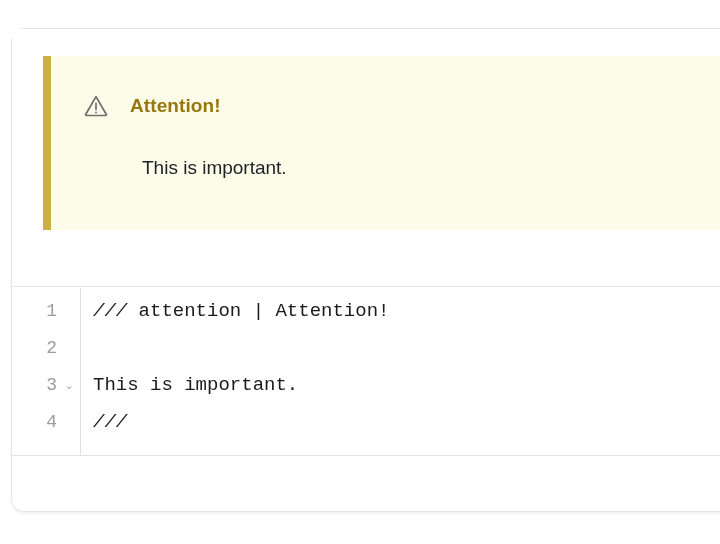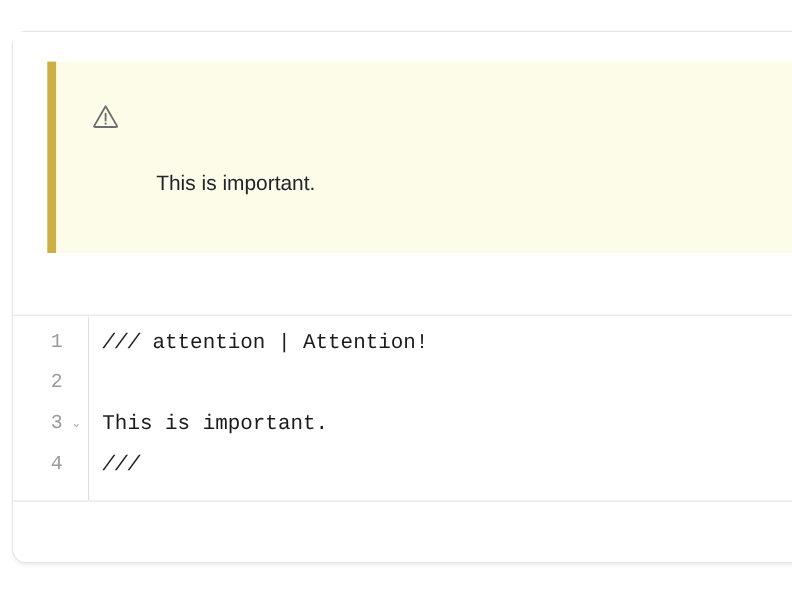--- a/index.html
+++ b/index.html
@@ -164,20 +164,21 @@
 <div id="card">
 
   <div id="preview-pane">
     <div id="alert">
       <div id="alert-head">
         <svg id="warning-icon" viewBox="0 0 26 26">
           <path d="M13 3.6 L23.2 21.2 Q23.9 22.5 22.4 22.5 L3.6 22.5 Q2.1 22.5 2.8 21.2 Z" fill="none" stroke="#6e6e72" stroke-width="1.7" stroke-linejoin="round"></path>
           <line x1="13" y1="10.4" x2="13" y2="16.5" stroke="#6e6e72" stroke-width="1.7" stroke-linecap="round"></line>
           <circle cx="13" cy="19.4" r="0.95" fill="#6e6e72"></circle>
         </svg>
+        <span id="alert-title">Attention!</span>
       </div>
       <div id="alert-body">This is important.</div>
     </div>
   </div>
 
   <div id="code-pane">
     <div id="code-inner">
       <div id="gutter">
         <div class="gutter-row">
           <span>1</span>

